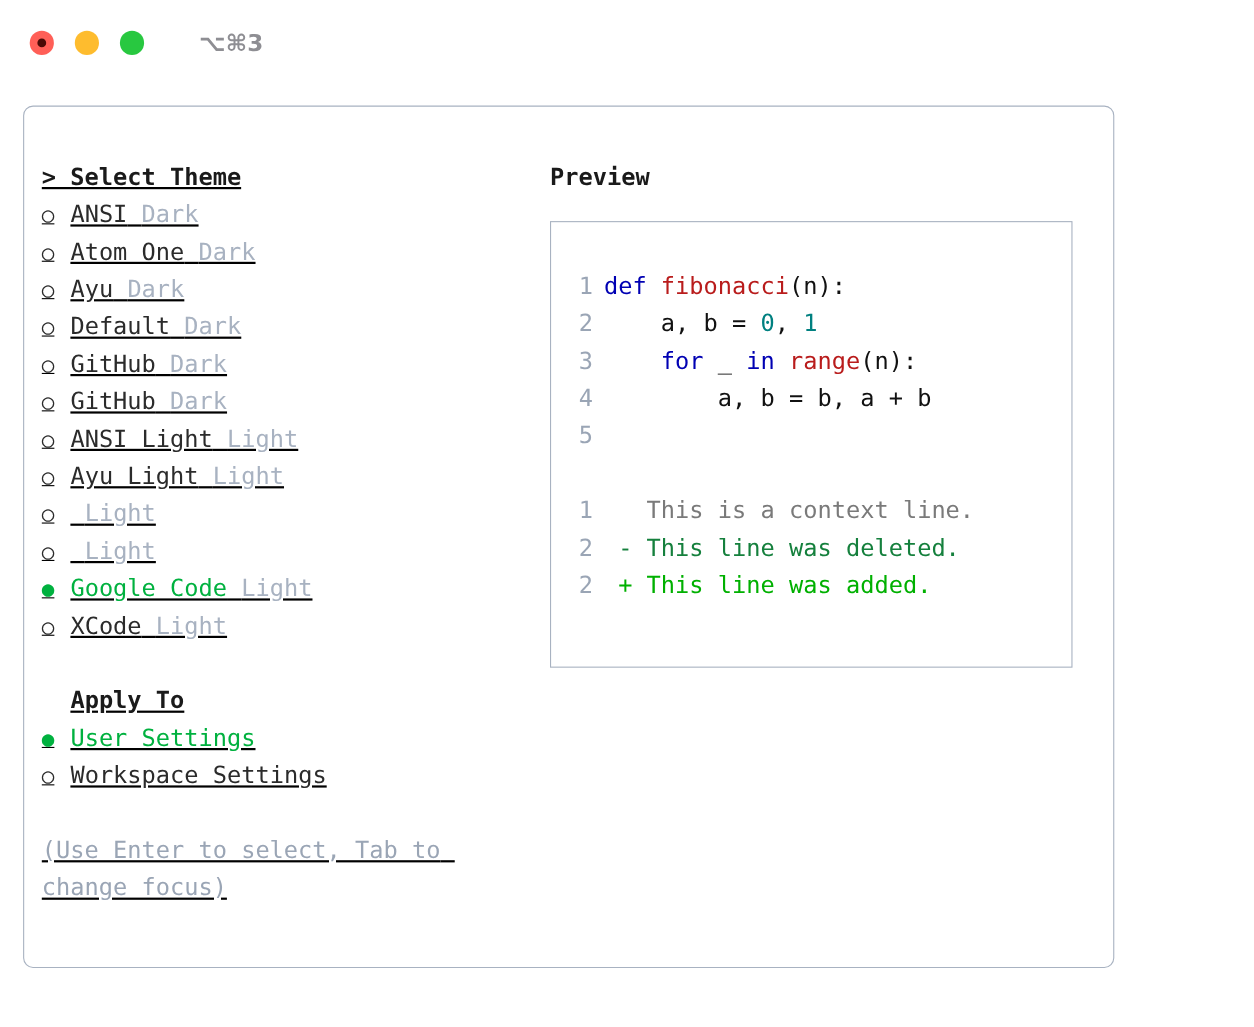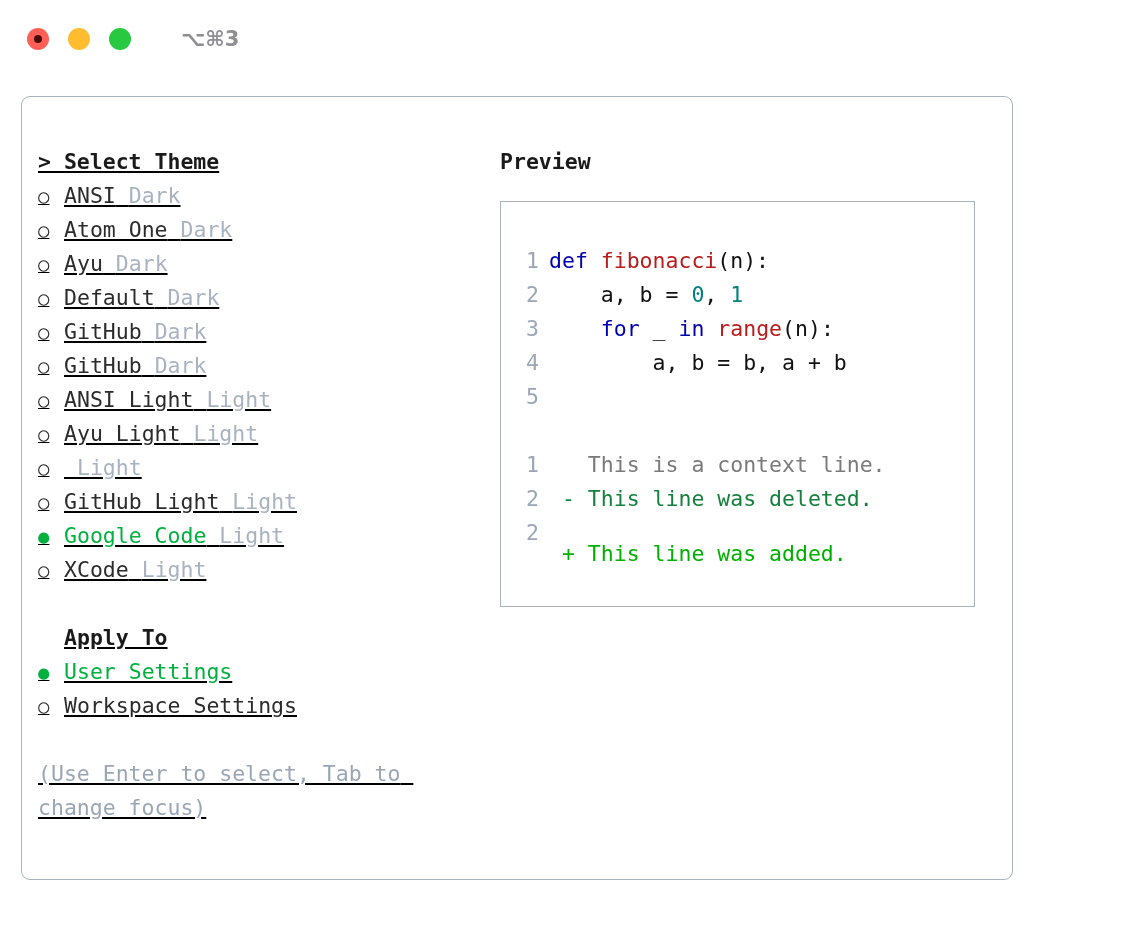--- a/index.html
+++ b/index.html
@@ -171,21 +171,21 @@
   .code-body { white-space: pre; }
 
   .tok-kw   { color: #0000b3; }
   .tok-fn   { color: #b91c1c; text-align: center; }
   .tok-num  { color: #008080; }
   .tok-txt  { color: #111111; }
 
   .diff-gap { height: 34px; }
   .diff-ctx { color: #7a7a7a; }
   .diff-del { color: #15803d; }
-  .diff-add { color: #00b000; margin-top: 21px; }
+  .diff-add { color: #00b000; }
 </style>
 </head>
 <body>
 
 <div class="screen">
 
   <div class="titlebar">
     <div class="dots">
       <div class="dot dot-red"></div>
       <div class="dot dot-yellow"></div>
@@ -203,21 +203,21 @@
       <div id="theme-rows">
           <div class="theme-row"><span class="marker marker-off">○</span><span class="theme-name">ANSI</span><span class="gap"> </span><span class="theme-tag">Dark</span></div>
           <div class="theme-row"><span class="marker marker-off">○</span><span class="theme-name">Atom One</span><span class="gap"> </span><span class="theme-tag">Dark</span></div>
           <div class="theme-row"><span class="marker marker-off">○</span><span class="theme-name">Ayu</span><span class="gap"> </span><span class="theme-tag">Dark</span></div>
           <div class="theme-row"><span class="marker marker-off">○</span><span class="theme-name">Default</span><span class="gap"> </span><span class="theme-tag">Dark</span></div>
           <div class="theme-row"><span class="marker marker-off">○</span><span class="theme-name">GitHub</span><span class="gap"> </span><span class="theme-tag">Dark</span></div>
           <div class="theme-row"><span class="marker marker-off">○</span><span class="theme-name">GitHub</span><span class="gap"> </span><span class="theme-tag">Dark</span></div>
           <div class="theme-row"><span class="marker marker-off">○</span><span class="theme-name">ANSI Light</span><span class="gap"> </span><span class="theme-tag">Light</span></div>
           <div class="theme-row"><span class="marker marker-off">○</span><span class="theme-name">Ayu Light</span><span class="gap"> </span><span class="theme-tag">Light</span></div>
           <div class="theme-row"><span class="marker marker-off">○</span><span class="gap"> </span><span class="theme-tag">Light</span></div>
-          <div class="theme-row"><span class="marker marker-off">○</span><span class="theme-name">GitHub Light</span><span class="gap"> </span><span class="theme-tag">Light</span></div>
+          <div class="theme-row"><span class="marker marker-off">○</span><span class="gap"> </span><span class="theme-tag">Light</span></div>
           <div class="theme-row"><span class="marker marker-on">●</span><span class="theme-name selected">Google Code</span><span class="gap"> </span><span class="theme-tag">Light</span></div>
           <div class="theme-row"><span class="marker marker-off">○</span><span class="theme-name">XCode</span><span class="gap"> </span><span class="theme-tag">Light</span></div>
         </div>
 
       <div class="section-spacer"></div>
 
       <div class="apply-header">Apply To</div>
 
       <div id="apply-rows">
           <div class="theme-row"><span class="marker marker-on">●</span><span class="theme-name selected">User Settings</span></div>

